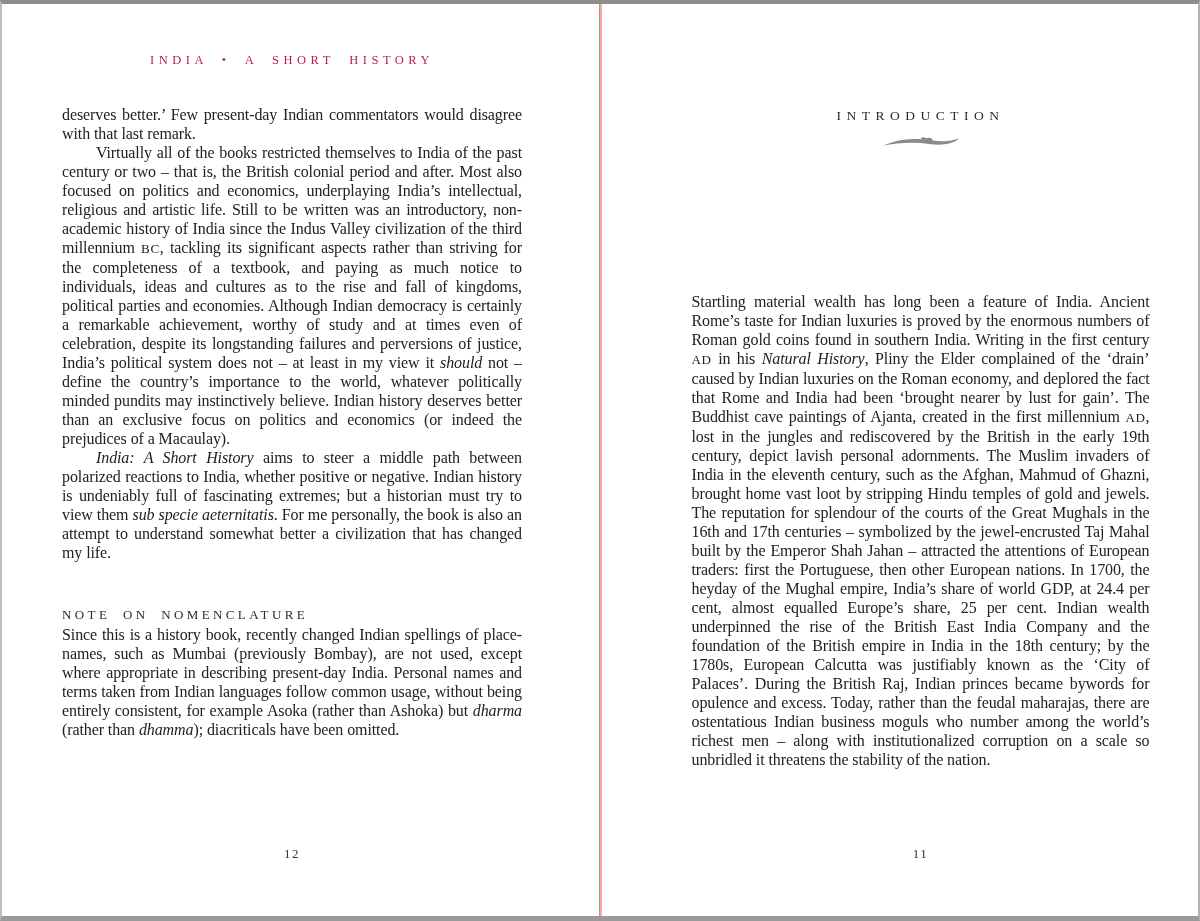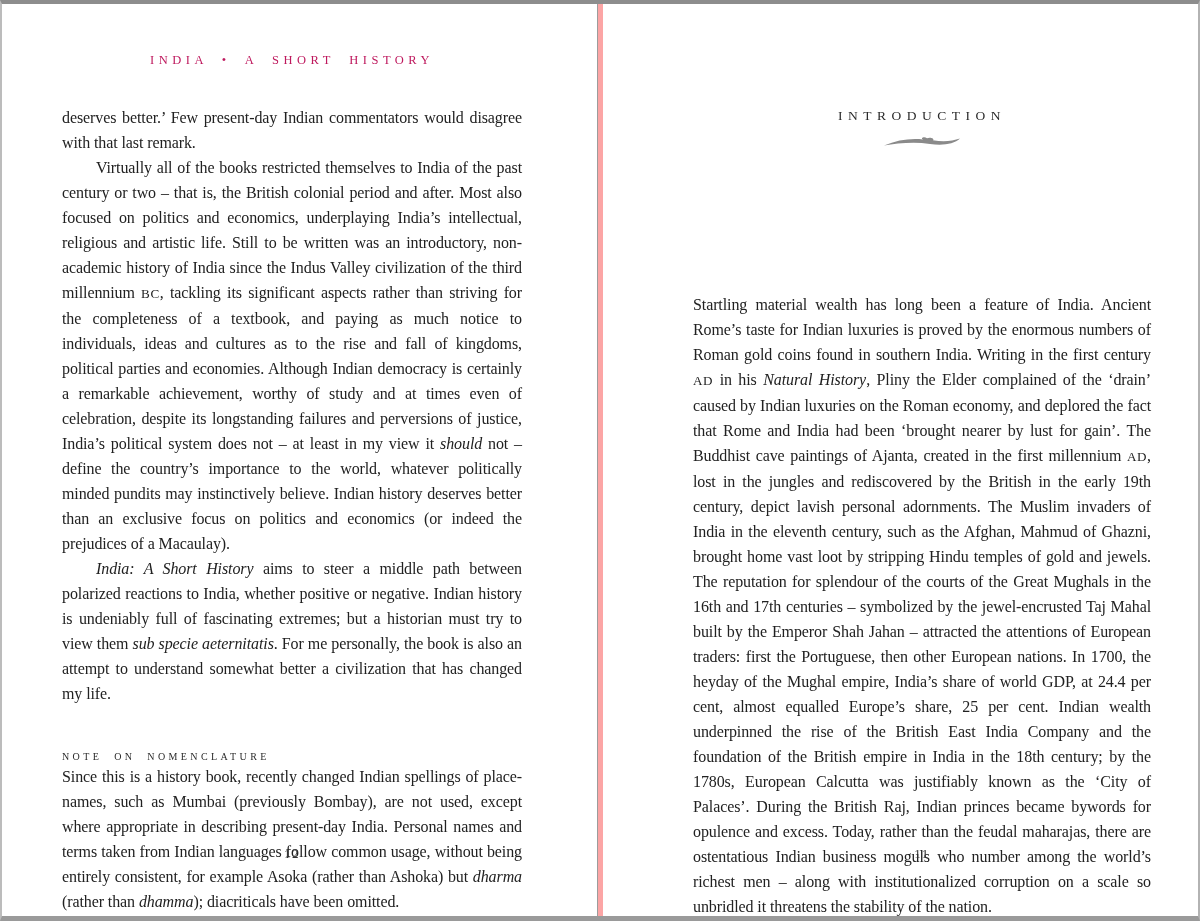--- a/index.html
+++ b/index.html
@@ -22,21 +22,21 @@
     color: #212121;
     overflow: hidden;
   }
   .page {
     position: relative;
     flex: 1;
     height: 100%;
     background: #ffffff;
   }
   .page--left  { border-right: 1px solid #9c9c9c; }
-  .page--right { border-left: 5px solid #fca5a5; }
+  .page--right { border-left: 2px solid #fca5a5; }
 
   .running-header {
     position: absolute;
     top: 49px;
     left: 60px;
     width: 460px;
     text-align: center;
     font-size: 12.5px;
     letter-spacing: 4.5px;
     word-spacing: 7px;
@@ -45,33 +45,33 @@
   }
   .body-block {
     position: absolute;
     left: 60px;
     width: 460px;
     top: 101px;
   }
   .body-block p {
     margin: 0;
     font-size: 16px;
-    line-height: 25px;
+    line-height: 19px;
     text-align: justify;
     letter-spacing: -0.1px;
     font-family: Liberation Serif, serif;
   }
   .indent { text-indent: 34px; }
   .it { font-style: italic; margin-top: 18px; }
   .sc { font-size: 0.82em; letter-spacing: 0.6px; }
 
   .section-heading {
     margin-top: 45px;
     margin-bottom: 2px;
-    font-size: 10px;
+    font-size: 13px;
     letter-spacing: 3.4px;
     word-spacing: 6px;
     color: #2b2b2b;
     white-space: nowrap;
   }
 
   .chapter-heading {
     position: absolute;
     top: 104px;
     left: 90px;

